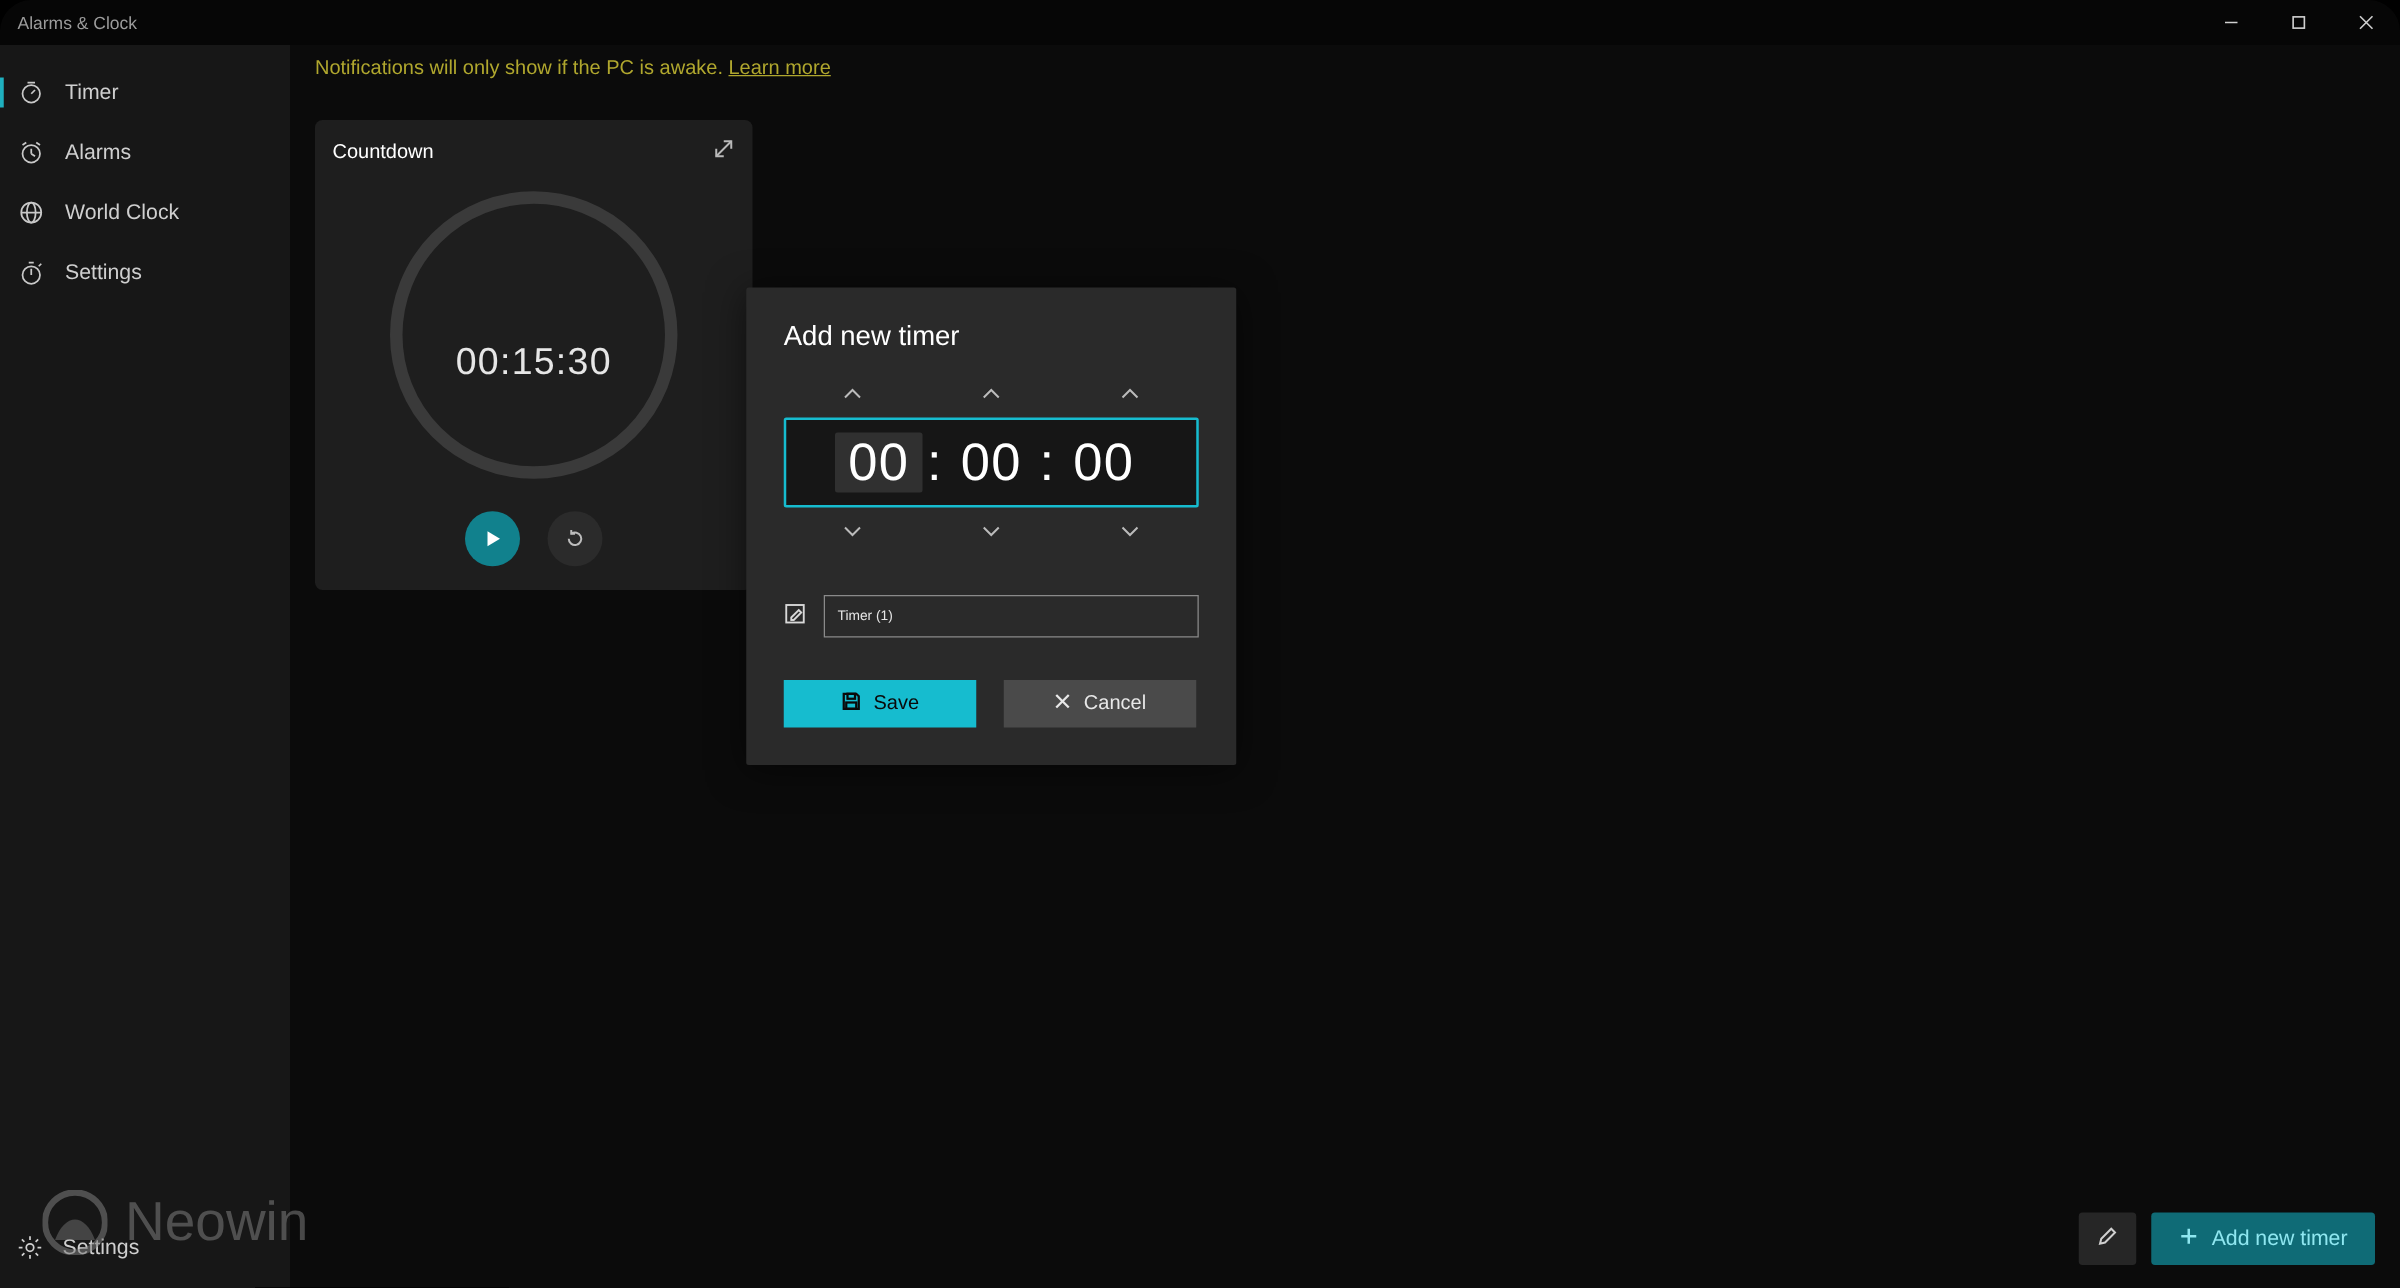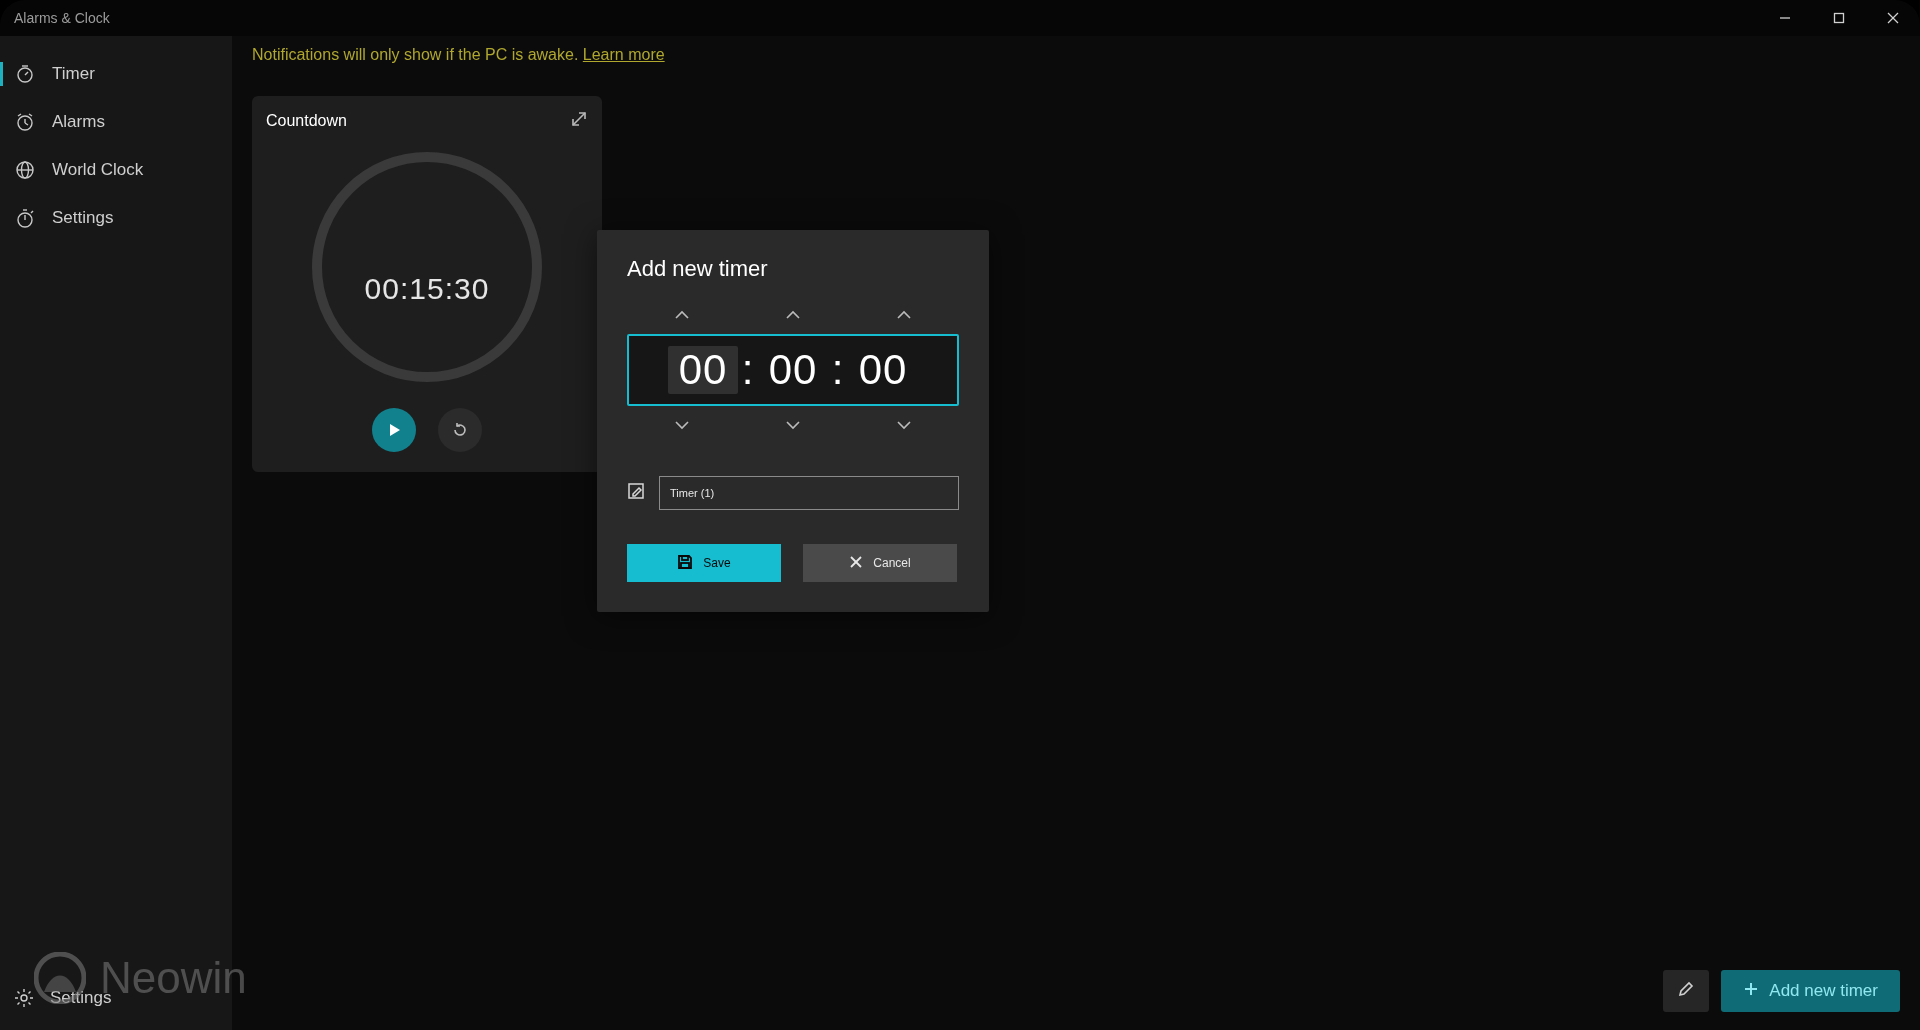--- a/index.html
+++ b/index.html
@@ -45,21 +45,21 @@
   .dialog-title { font-size:22px; color:#fff; font-weight:400; margin-bottom:22px; }
   .spinner-row { display:flex; justify-content:space-around; align-items:center; height:22px; }
   .chev { width:60px; display:flex; justify-content:center; color:#bbb; }
   .time-box { margin:8px 0; border:2px solid #16bccf; background:#161616; height:72px; display:flex; align-items:center; justify-content:center; font-size:42px; color:#fff; letter-spacing:1px; border-radius:2px; }
   .time-seg { width:70px; text-align:center; }
   .time-seg.sel { background:#303030; border-radius:2px; }
   .time-colon { width:20px; text-align:center; }
   .name-row { display:flex; align-items:center; gap:14px; margin-top:40px; margin-bottom:34px; }
   .name-input { flex:1; height:34px; background:transparent; border:1px solid #8a8a8a; color:#e6e6e6; padding:0 10px; font-size:11px; outline:none; }
   .dlg-actions { display:flex; gap:22px; }
-  .dlg-btn { height:38px; display:flex; align-items:center; justify-content:center; gap:10px; font-size:12px; border:none; cursor:pointer; }
+  .dlg-btn { height:38px; display:flex; align-items:center; justify-content:center; gap:10px; font-size:16px; border:none; cursor:pointer; }
   .dlg-btn.save { flex:0 0 154px; background:#16bccf; color:#0a0a0a; }
   .dlg-btn.cancel { flex:0 0 154px; background:#4a4a4a; color:#e8e8e8; }
 
   
   .bottom-actions { position:absolute; right:20px; bottom:18px; display:flex; gap:12px; }
   .edit-btn { width:46px; height:42px; background:#262626; display:flex; align-items:center; justify-content:center; color:#d0d0d0; border-radius:3px; }
   .addnew-btn { height:42px; padding:0 22px; background:#0f6b76; color:#8fe7f0; display:flex; align-items:center; gap:10px; font-size:17px; border-radius:3px; }
 
   
   .watermark { position:absolute; left:34px; bottom:26px; display:flex; align-items:center; gap:14px; color:#7d7d7d; font-size:44px; opacity:0.55; font-weight:300; }

